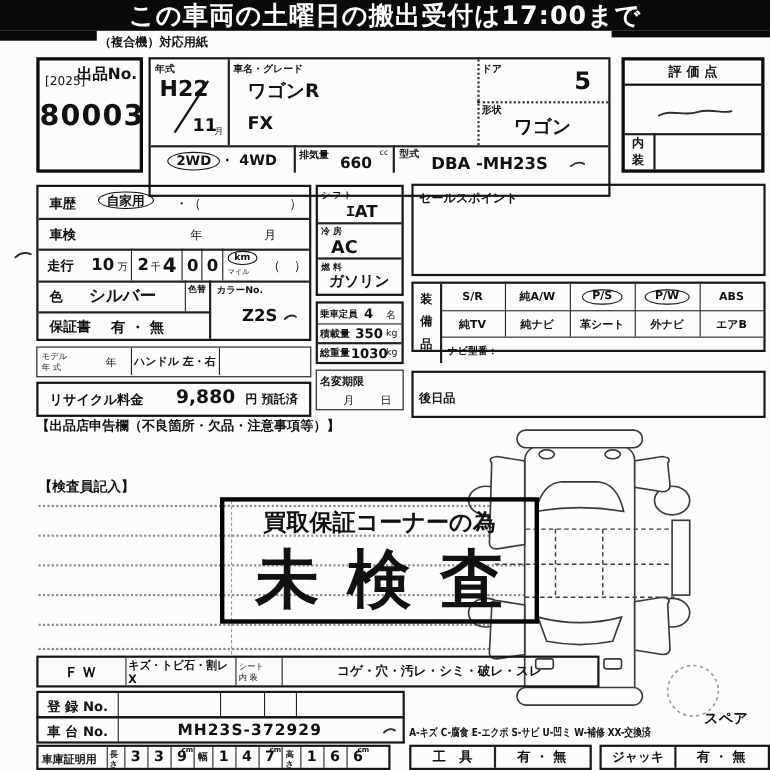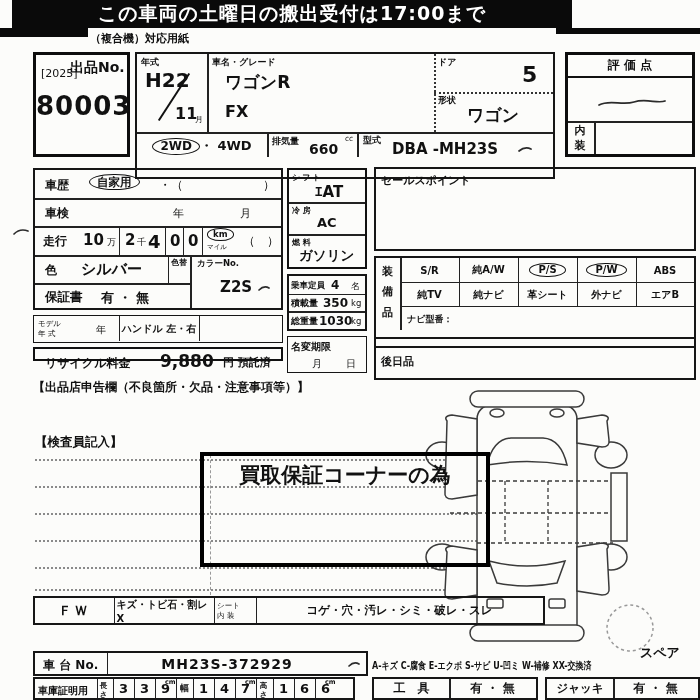--- a/index.html
+++ b/index.html
@@ -17,21 +17,21 @@
   .dotline{position:absolute;border-top:2px dotted #8a8a8a;height:0}
   .stack{word-break:break-all;line-height:1.35;text-align:center;font-weight:bold}
   .mark{stroke:#2b2b2b;fill:none;stroke-width:1.7;stroke-linecap:round}
   .banner{background:#0a0a0a;color:#fff;font-weight:bold}
 </style>
 </head>
 <body>
 
 <div id="sheet">
 
-  <div class="ab banner ctr" style="left:12px;top:0;width:560px;height:28px;font-size:19px;letter-spacing:1px">
+  <div class="ab banner ctr" style="left:0;top:0;width:700px;height:28px;font-size:23px;letter-spacing:1px">
     <span>この車両の土曜日の搬出受付は17:00まで</span>
   </div>
   <div class="ab" style="left:0;top:28px;width:88px;height:9px;background:#0a0a0a"></div>
   <div class="ab" style="left:556px;top:28px;width:144px;height:6px;background:#0a0a0a"></div>
   <div class="ab bold" style="left:90px;top:31px;font-size:11px">（複合機）対応用紙</div>
 
   <div class="ab bx3" style="left:33px;top:52px;width:97px;height:105px">
     <div class="ab bold" style="left:34px;top:4px;font-size:14px">出品No.</div>
     <div class="ab" style="left:5px;top:12px;font-size:11px">[2025]</div>
     <div class="ab bold" style="left:0;top:36px;width:93px;text-align:center;font-size:26px;letter-spacing:1px">80003</div>
@@ -139,33 +139,33 @@
     <div class="ab" style="left:4px;top:3px;font-size:7.5px;font-weight:normal;line-height:1.3">
       <span style="display:block">モデル</span>
       <span style="display:block">年 式</span>
     </div>
     <div class="ab" style="left:62px;top:7px;font-size:10px">年</div>
     <div class="divv" style="left:85px;top:0;height:25px;width:1px"></div>
     <div class="ab ctr bold" style="left:85px;top:0;width:80px;height:25px;font-size:10px">ハンドル 左・右</div>
     <div class="divv" style="left:165px;top:0;height:25px;width:1px"></div>
   </div>
 
-  <div class="ab" style="left:33px;top:347px;width:250px;height:14px;border:2.5px solid #111;box-sizing:border-box">
+  <div class="ab" style="left:33px;top:347px;width:250px;height:32px;border:2.5px solid #111;box-sizing:border-box">
     <div class="ab bold" style="left:10px;top:6px;font-size:12px">リサイクル料金</div>
     <div class="ab bold" style="left:125px;top:2px;font-size:17px">9,880</div>
     <div class="ab bold" style="left:188px;top:6px;font-size:11px">円 預託済</div>
   </div>
   <div class="ab bold" style="left:33px;top:379px;font-size:12px">【出品店申告欄（不良箇所・欠品・注意事項等）】</div>
 
   <div class="ab" style="left:287px;top:168px;width:80px;height:101px;border:2.5px solid #111;box-sizing:border-box">
     <div class="ab lbl" style="left:3px;top:2px;font-size:8px;letter-spacing:2px">シフト</div>
     <div class="ab bold" style="left:26px;top:13px;font-size:15px">ｴAT</div>
     <div class="divh" style="left:0;top:32px;width:76px"></div>
     <div class="ab lbl" style="left:3px;top:35px;font-size:8px">冷 房</div>
-    <div class="ab bold" style="left:28px;top:45px;font-size:13px">AC</div>
+    <div class="ab bold" style="left:12px;top:45px;font-size:16px">AC</div>
     <div class="divh" style="left:0;top:64px;width:76px"></div>
     <div class="ab lbl" style="left:3px;top:67px;font-size:8px">燃 料</div>
     <div class="ab bold" style="left:10px;top:77px;font-size:13.5px">ガソリン</div>
   </div>
 
   <div class="ab bx" style="left:287px;top:274px;width:80px;height:57px">
     <div class="ab bold" style="left:2px;top:4px;font-size:8.5px">乗車定員</div>
     <div class="ab bold" style="left:42px;top:2px;font-size:12px">4</div>
     <div class="ab" style="left:62px;top:4px;font-size:9px">名</div>
     <div class="divh" style="left:0;top:17.5px;width:76px"></div>
@@ -181,21 +181,21 @@
   <div class="ab" style="left:287px;top:336px;width:80px;height:37px;border:1.5px solid #161616;box-sizing:border-box">
     <div class="ab bold" style="left:3px;top:3px;font-size:10px">名変期限</div>
     <div class="ab" style="left:24px;top:20px;font-size:10px">月</div>
     <div class="ab" style="left:58px;top:20px;font-size:10px">日</div>
   </div>
 
   <div class="ab bx" style="left:374px;top:167px;width:322px;height:84px">
     <div class="ab bold" style="left:5px;top:4px;font-size:11px">セールスポイント</div>
   </div>
 
-  <div class="ab bx" style="left:374px;top:256px;width:322px;height:92px">
+  <div class="ab bx" style="left:374px;top:256px;width:322px;height:64px">
     <div class="ab stack" style="left:4px;top:4px;width:15px;font-size:11px;line-height:1.85">装備品</div>
     <div class="divv" style="left:24px;top:0;height:72px"></div>
 
     <div class="ab ctr bold" style="left:24px;top:0;width:59px;height:24px;font-size:10px">S/R</div>
     <div class="divv" style="left:83px;top:0;height:48px;width:1px"></div>
     <div class="ab ctr bold" style="left:83px;top:0;width:59px;height:24px;font-size:10px">純A/W</div>
     <div class="divv" style="left:142px;top:0;height:48px;width:1px"></div>
     <div class="ab ctr" style="left:142px;top:0;width:59px;height:24px">
       <span class="circ bold" style="font-size:10px;padding:0 8px">P/S</span>
     </div>
@@ -262,35 +262,43 @@
       <path d="M192,164 Q196,159 187,158 L162,162 L162,206 L187,210 Q195,210 194,203 Z" fill="#fcfcfa"></path>
       <rect x="196" y="88" width="16" height="68" fill="#fcfcfa"></rect>
 
       <circle cx="215" cy="243" r="23" stroke="#999" stroke-dasharray="3,3"></circle>
     </g>
   </svg>
   <div class="ab bold" style="left:640px;top:644px;font-size:13px">スペア</div>
 
   <div class="ab" style="left:200px;top:452px;width:290px;height:115px;border:4px solid #000;box-sizing:border-box">
     <div class="ab bold" style="left:0;top:5px;width:282px;text-align:center;font-size:21px">買取保証コーナーの為</div>
+    <div class="ab" style="left:0;top:32px;width:282px;text-align:center;font-size:58px;font-weight:900;letter-spacing:26px;text-indent:26px">未検査</div>
   </div>
 
   <div class="ab bx" style="left:33px;top:596px;width:512px;height:29px">
     <div class="ab ctr bold" style="left:0;top:0;width:79px;height:25px;font-size:13px;letter-spacing:3px">ＦＷ</div>
     <div class="divv" style="left:79px;top:0;height:25px;width:1px"></div>
     <div class="ab ctr bold" style="left:79px;top:0;width:100px;height:25px;font-size:10.5px;transform:scaleX(.95)">キズ・トビ石・割レX</div>
     <div class="divv" style="left:179px;top:0;height:25px;width:1px"></div>
     <div class="ab" style="left:182px;top:3px;font-size:7.5px;font-weight:normal;line-height:1.3">
       <span style="display:block">シート</span>
       <span style="display:block">内 装</span>
     </div>
     <div class="divv" style="left:221px;top:0;height:25px;width:1px"></div>
     <div class="ab ctr bold" style="left:221px;top:0;width:287px;height:25px;font-size:11.5px">コゲ・穴・汚レ・シミ・破レ・スレ</div>
   </div>
 
+  <div class="ab bx" style="left:33px;top:628px;width:335px;height:25px">
+    <div class="ab bold" style="left:8px;top:4px;font-size:12px">登 録 No.</div>
+    <div class="divv" style="left:72px;top:0;height:21px;width:1px"></div>
+    <div class="divv" style="left:165px;top:0;height:21px;width:1px"></div>
+    <div class="divv" style="left:205px;top:0;height:21px;width:1px"></div>
+    <div class="divv" style="left:234px;top:0;height:21px;width:1px"></div>
+  </div>
 
   <div class="ab bx" style="left:33px;top:651px;width:335px;height:25px">
     <div class="ab bold" style="left:8px;top:4px;font-size:12px">車 台 No.</div>
     <div class="divv" style="left:72px;top:0;height:21px;width:1px"></div>
     <div class="ab bold" style="left:72px;top:3px;width:240px;text-align:center;font-size:14px;letter-spacing:1px">MH23S-372929</div>
     <svg class="ab" style="left:312px;top:6px" width="14" height="10">
         <path class="mark" d="M2,7 Q7,2 12,5"></path>
       </svg>
   </div>
 

